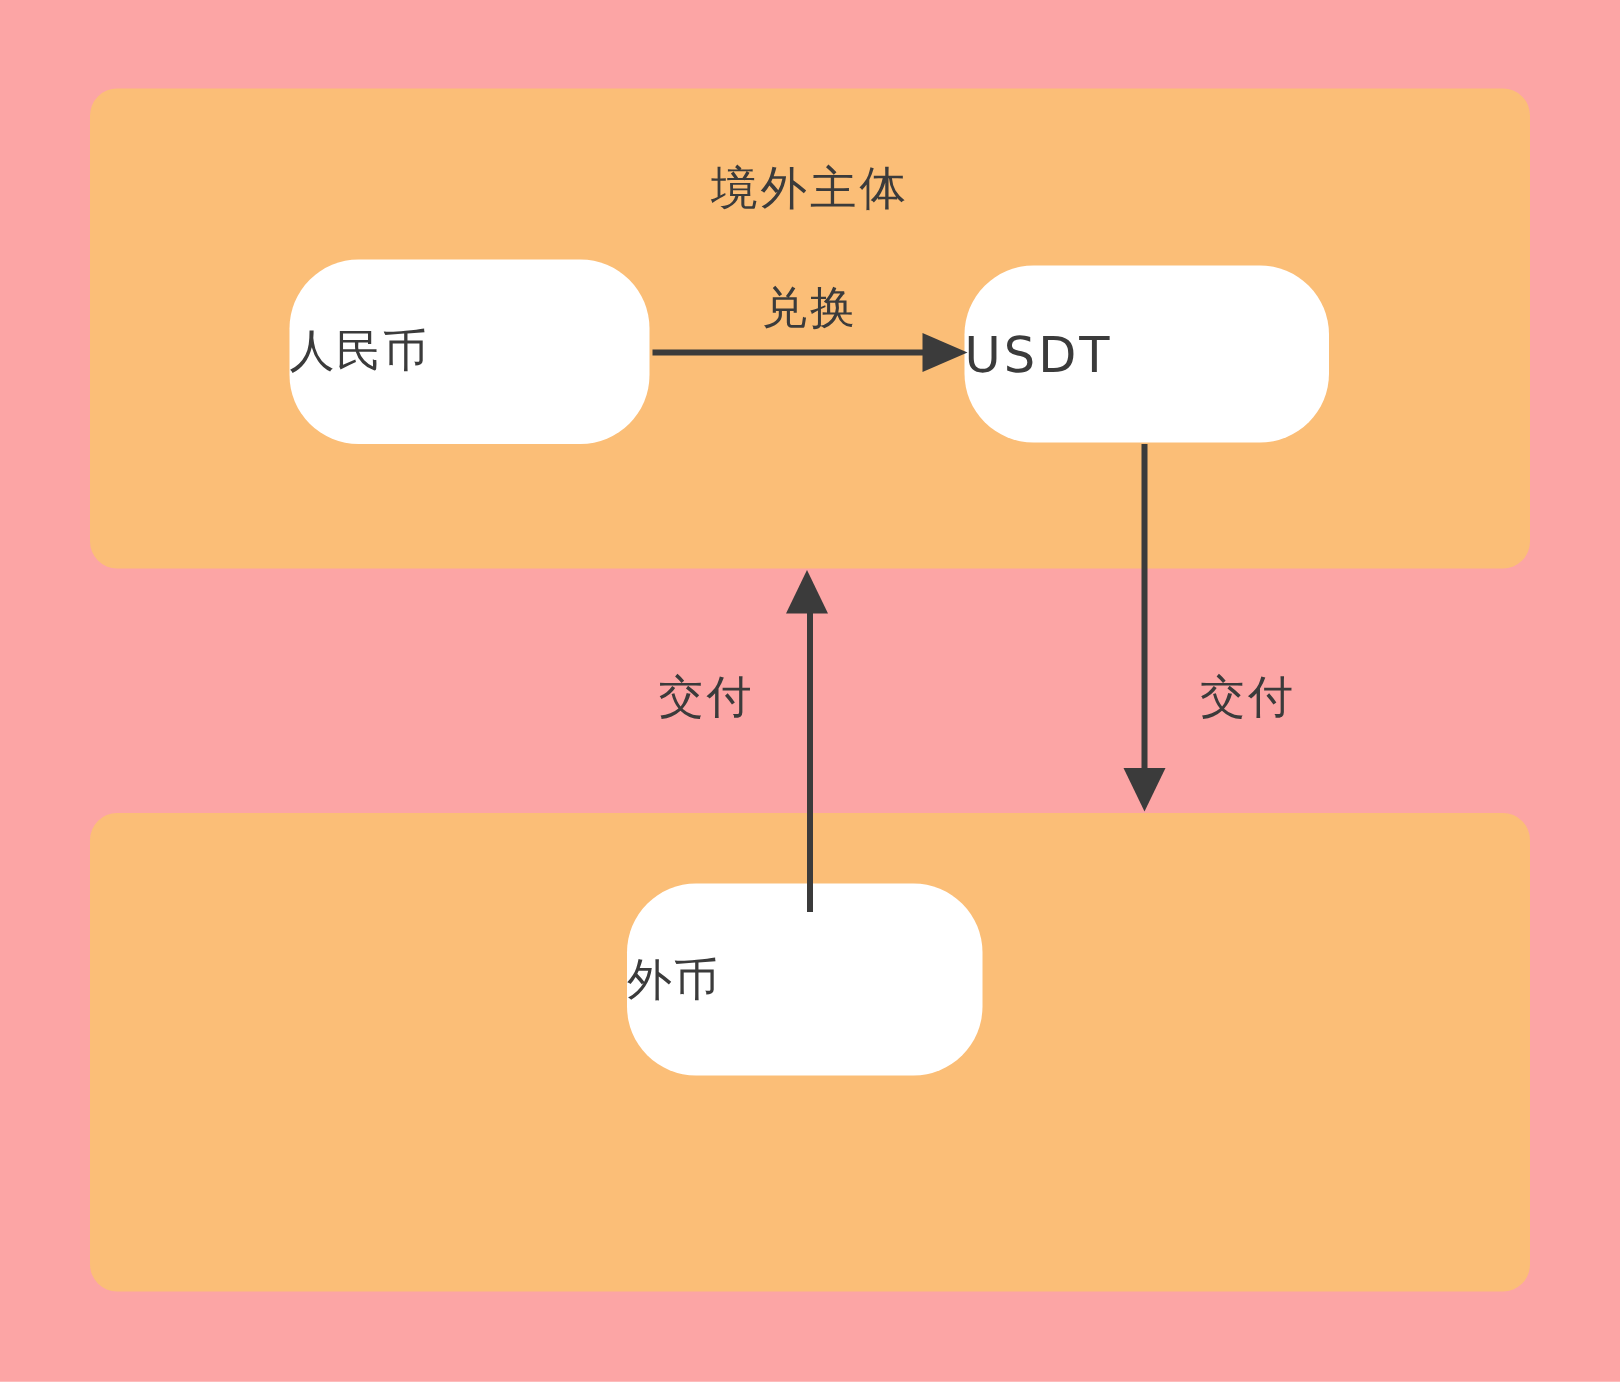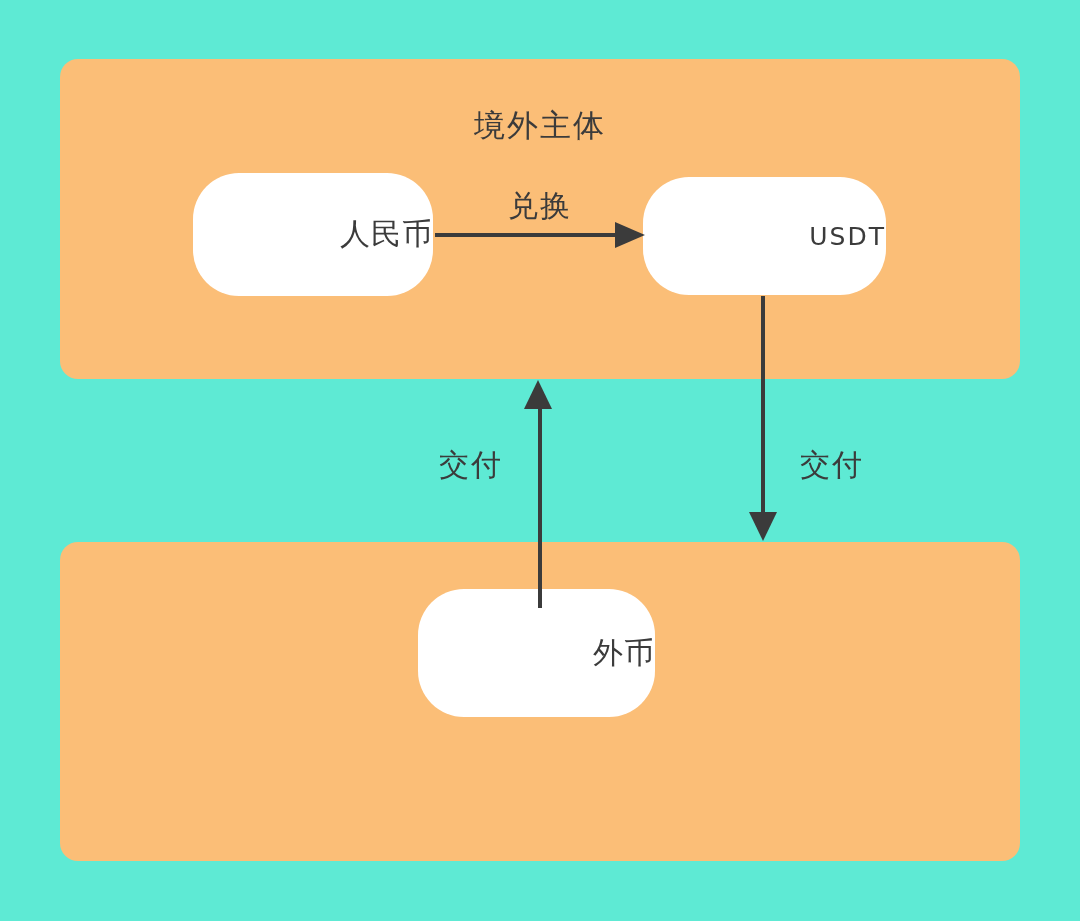--- a/index.html
+++ b/index.html
@@ -4,21 +4,21 @@
 <style>
   html, body { margin: 0; padding: 0; }
   body {
     font-family: "DejaVu Sans", "Liberation Sans", sans-serif;
     background: #ffffff;
   }
   .canvas {
     position: relative;
     width: 1080px;
     height: 921px;
-    background: #5eead4;
+    background: #fca5a5;
     overflow: hidden;
   }
   .container-band {
     position: absolute;
     left: 60px;
     width: 960px;
     background: #FBBE77;
     border-radius: 18px;
   }
   .container-top    { top: 59px;  height: 320px; }
@@ -33,27 +33,27 @@
     color: #3B3B3B;
   }
   .label-top    { top: 105px; }
   .label-bottom { top: 772px; }
   .node {
     position: absolute;
     background: #ffffff;
     border-radius: 46px;
     display: flex;
     align-items: center;
-    justify-content: flex-end;
+    justify-content: flex-start;
     font-size: 30px;
     letter-spacing: 1px;
     color: #3B3B3B;
   }
   .node-rmb  { left: 193px; top: 173px; width: 240px; height: 123px; }
-  .node-usdt { left: 643px; top: 177px; width: 243px; height: 118px; font-size: 25px; letter-spacing: 2px; }
+  .node-usdt { left: 643px; top: 177px; width: 243px; height: 118px; font-size: 33px; letter-spacing: 2px; }
   .node-fx   { left: 418px; top: 589px; width: 237px; height: 128px; }
 
   .edge-line { position: absolute; background: #3B3B3B; }
   .line-exchange { left: 435px; top: 233px; width: 182px; height: 4px; }
   .line-down     { left: 761px; top: 296px; width: 4px;  height: 218px; }
   .line-up       { left: 538px; top: 407px; width: 4px;  height: 201px; }
 
   .arrowhead { position: absolute; width: 0; height: 0; }
   .head-right {
     left: 615px; top: 222px;

